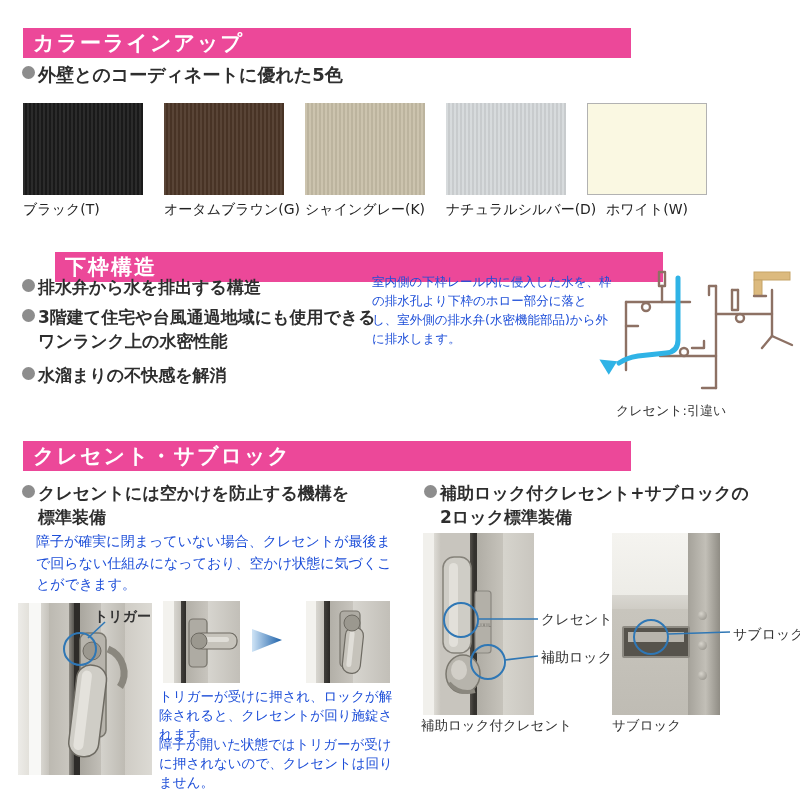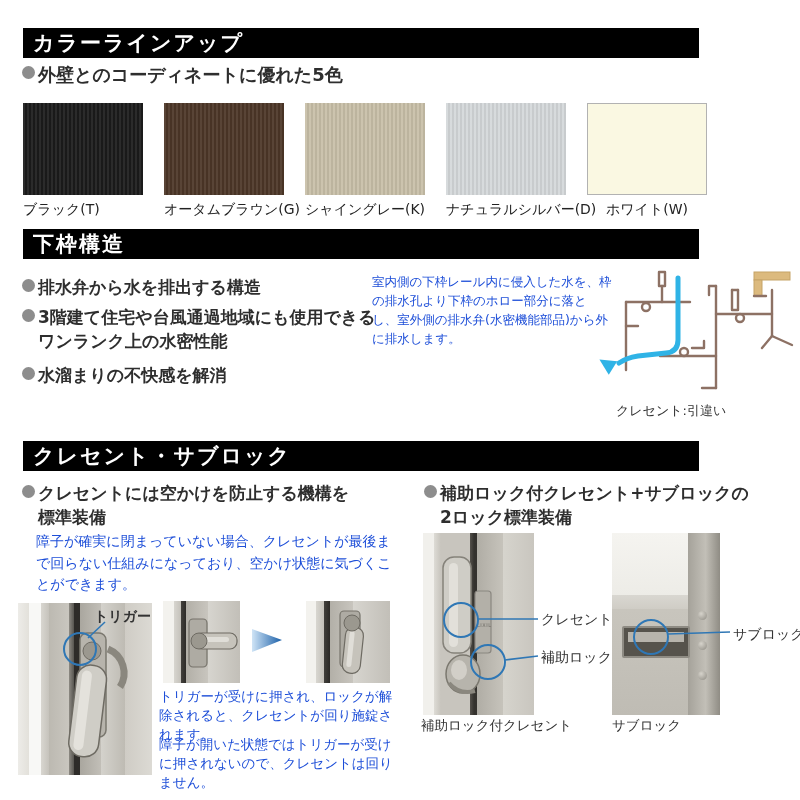--- a/index.html
+++ b/index.html
@@ -1,18 +1,18 @@
 <!DOCTYPE html>
 <html><head>
 <meta charset="utf-8">
 <style>
   html,body{margin:0;padding:0;background:#fff;}
   #page{position:relative;width:800px;height:800px;background:#fff;overflow:hidden;
         font-family:"DejaVu Sans","Liberation Sans",sans-serif;color:#2e2e2e;}
-  .band{position:absolute;left:23px;width:676px;height:30px;background:#000000;color:#fff;
+  .band{position:absolute;left:23px;width:608px;height:30px;background:#ec4899;color:#fff;
         font-weight:bold;font-size:21px;line-height:30px;padding-left:10px;letter-spacing:2px;
         box-sizing:border-box;white-space:nowrap;}
   .bullet-row{position:absolute;display:flex;align-items:flex-start;font-weight:bold;
         font-size:17px;color:#2e2e2e;white-space:nowrap;}
   .dot{width:13px;height:13px;border-radius:50%;background:#8d8d8d;margin:3px 3px 0 0;flex:none;}
   .sub-line{position:absolute;font-weight:bold;font-size:17px;color:#2e2e2e;white-space:nowrap;}
   .swatch{position:absolute;top:103px;width:120px;}
   .swatch-color{height:92px;position:relative;overflow:hidden;}
   .tex{position:absolute;inset:0;background:repeating-linear-gradient(90deg,
        rgba(255,255,255,.07) 0 2px, rgba(0,0,0,.06) 2px 4px);}
@@ -64,21 +64,21 @@
     <div class="swatch-color" style="background-color: rgb(212, 216, 218);">
         <div class="tex"></div>
       </div>
     <div class="swatch-label">ナチュラルシルバー(D)</div>
   </div>
   <div class="swatch" style="left:587px;text-align:center;">
     <div class="swatch-color bordered" style="background-color: rgb(250, 248, 226);"></div>
     <div class="swatch-label">ホワイト(W)</div>
   </div>
 
-  <div class="band" style="top:229px;">
+  <div class="band" style="top:252px;margin-left:32px;">
     <span>下枠構造</span>
   </div>
 
   <div class="bullet-row" style="left:22px;top:276px;">
     <span class="dot"></span>
     <span>排水弁から水を排出する構造</span>
   </div>
   <div class="bullet-row" style="left:22px;top:306px;">
     <span class="dot"></span>
     <span>3階建て住宅や台風通過地域にも使用できる</span>

